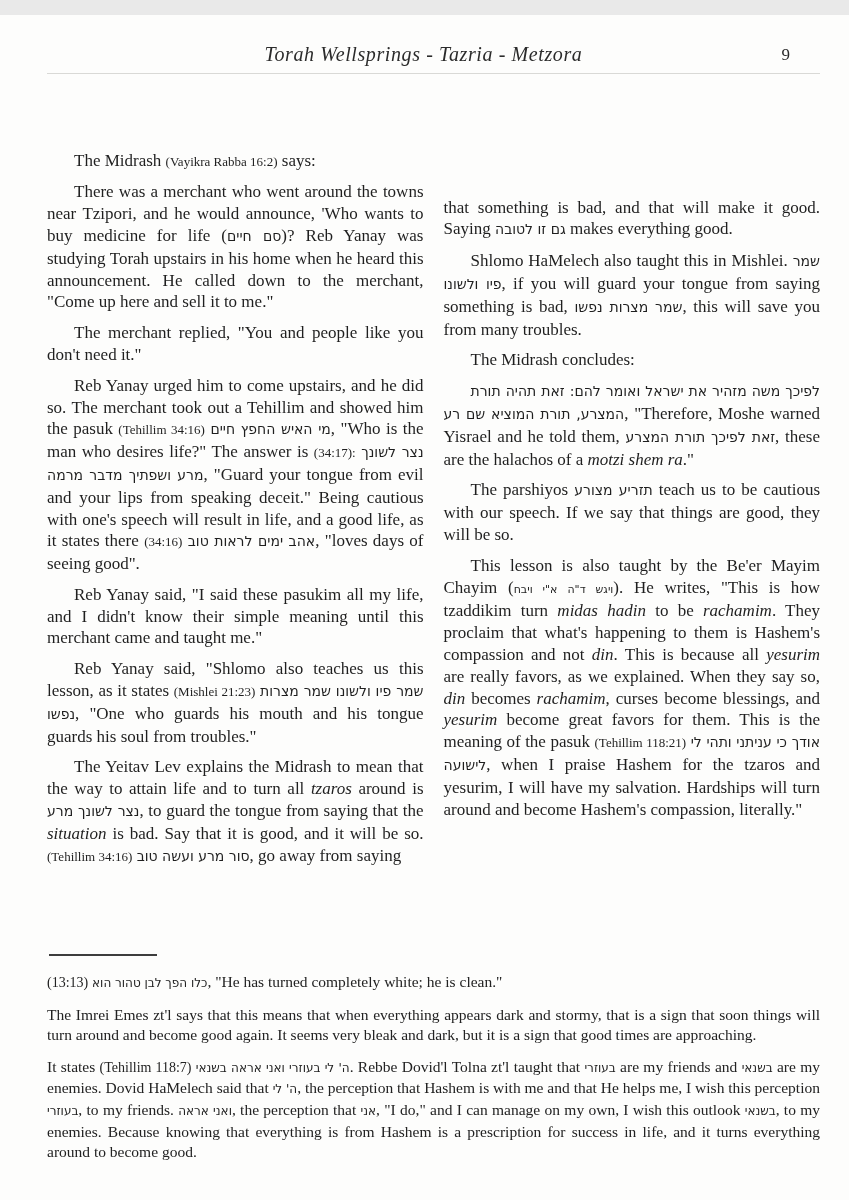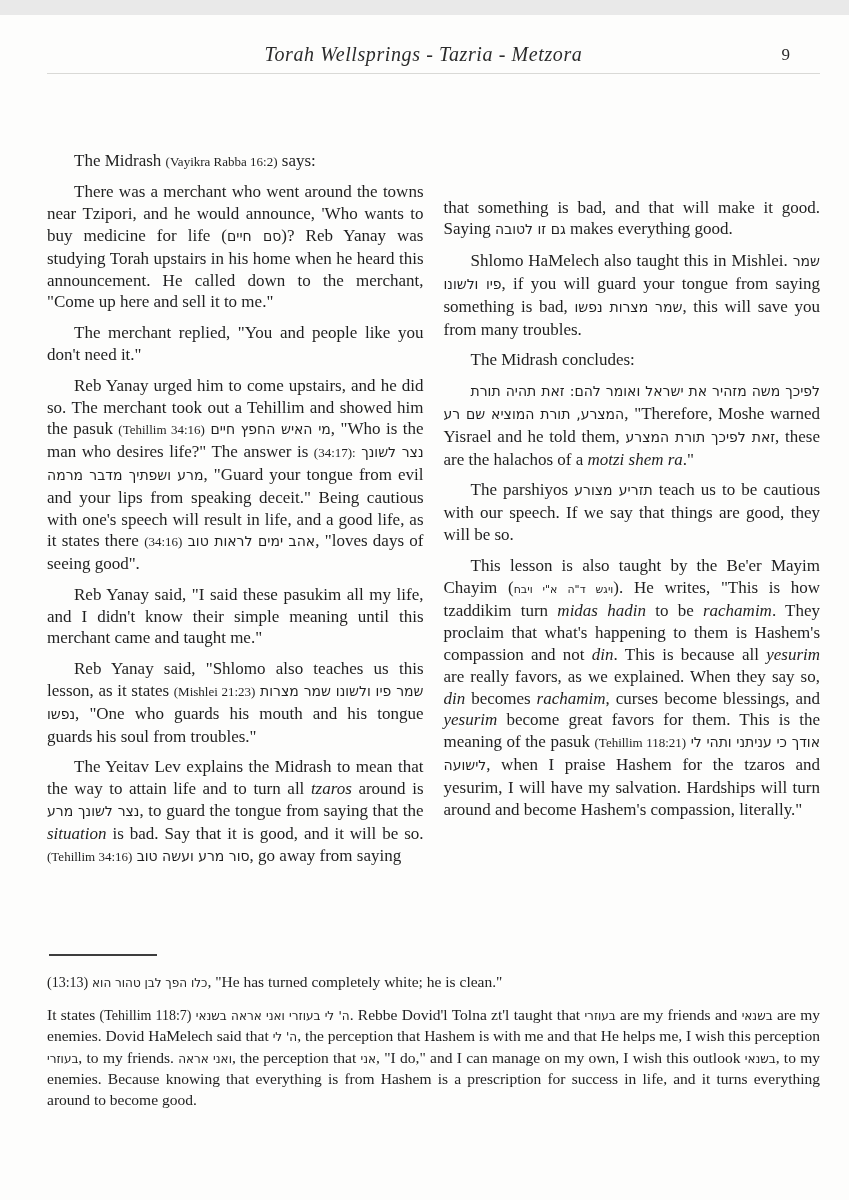--- a/index.html
+++ b/index.html
@@ -86,15 +86,16 @@
         <p class="para"><span class="he" dir="rtl">לפיכך משה מזהיר את ישראל ואומר להם: זאת תהיה תורת המצרע, תורת המוציא שם רע</span><span>, "Therefore, Moshe warned Yisrael and he told them, </span><span class="he" dir="rtl">זאת לפיכך תורת המצרע</span><span>, these are the halachos of a </span><span class="it">motzi shem ra</span><span>."</span></p>
         <p class="para"><span>The parshiyos </span><span class="he" dir="rtl">תזריע מצורע</span><span> teach us to be cautious with our speech. If we say that things are good, they will be so.</span></p>
         <p class="para"><span>This lesson is also taught by the Be'er Mayim Chayim (</span><span class="he cite" dir="rtl">ויגש ד"ה א"י ויבח</span><span>). He writes, "This is how tzaddikim turn </span><span class="it">midas hadin</span><span> to be </span><span class="it">rachamim</span><span>. They proclaim that what's happening to them is Hashem's compassion and not </span><span class="it">din</span><span>. This is because all </span><span class="it">yesurim</span><span> are really favors, as we explained. When they say so, </span><span class="it">din</span><span> becomes </span><span class="it">rachamim</span><span>, curses become blessings, and </span><span class="it">yesurim</span><span> become great favors for them. This is the meaning of the pasuk </span><span class="cite">(Tehillim 118:21)</span><span> </span><span class="he" dir="rtl">אודך כי עניתני ותהי לי לישועה</span><span>, when I praise Hashem for the tzaros and yesurim, I will have my salvation. Hardships will turn around and become Hashem's compassion, literally."</span></p>
       </div>
   </main>
 
   <hr class="fn-sep">
 
   <section class="footnotes" id="footnotes">
       <p class="para"><span class="cite">(13:13)</span><span> </span><span class="he" dir="rtl">כלו הפך לבן טהור הוא</span><span>, "He has turned completely white; he is clean."</span></p>
+      <p class="para"><span>The Imrei Emes zt'l says that this means that when everything appears dark and stormy, that is a sign that soon things will turn around and become good again. It seems very bleak and dark, but it is a sign that good times are approaching.</span></p>
       <p class="para"><span>It states </span><span class="cite">(Tehillim 118:7)</span><span> </span><span class="he" dir="rtl">ה' לי בעוזרי ואני אראה בשנאי</span><span>. Rebbe Dovid'l Tolna zt'l taught that </span><span class="he" dir="rtl">בעוזרי</span><span> are my friends and </span><span class="he" dir="rtl">בשנאי</span><span> are my enemies. Dovid HaMelech said that </span><span class="he" dir="rtl">ה' לי</span><span>, the perception that Hashem is with me and that He helps me, I wish this perception </span><span class="he" dir="rtl">בעוזרי</span><span>, to my friends. </span><span class="he" dir="rtl">ואני אראה</span><span>, the perception that </span><span class="he" dir="rtl">אני</span><span>, "I do," and I can manage on my own, I wish this outlook </span><span class="he" dir="rtl">בשנאי</span><span>, to my enemies. Because knowing that everything is from Hashem is a prescription for success in life, and it turns everything around to become good.</span></p>
     </section>
 </div>
 
 </body></html>

